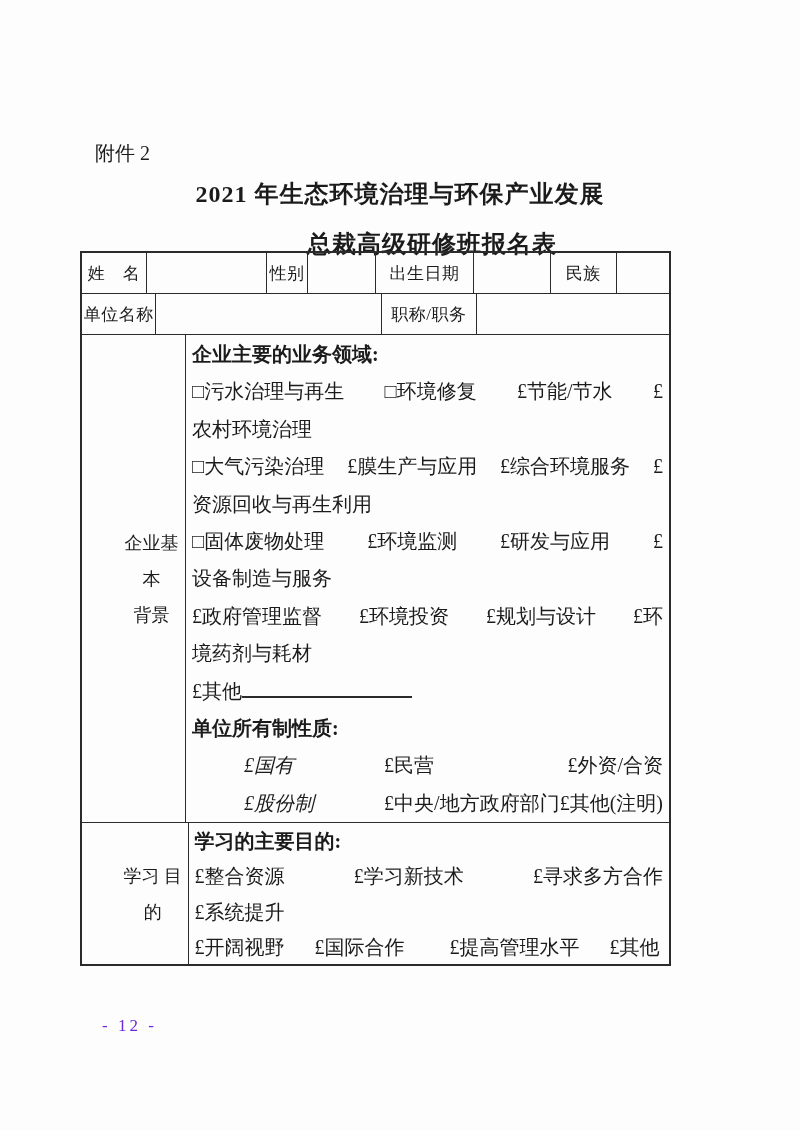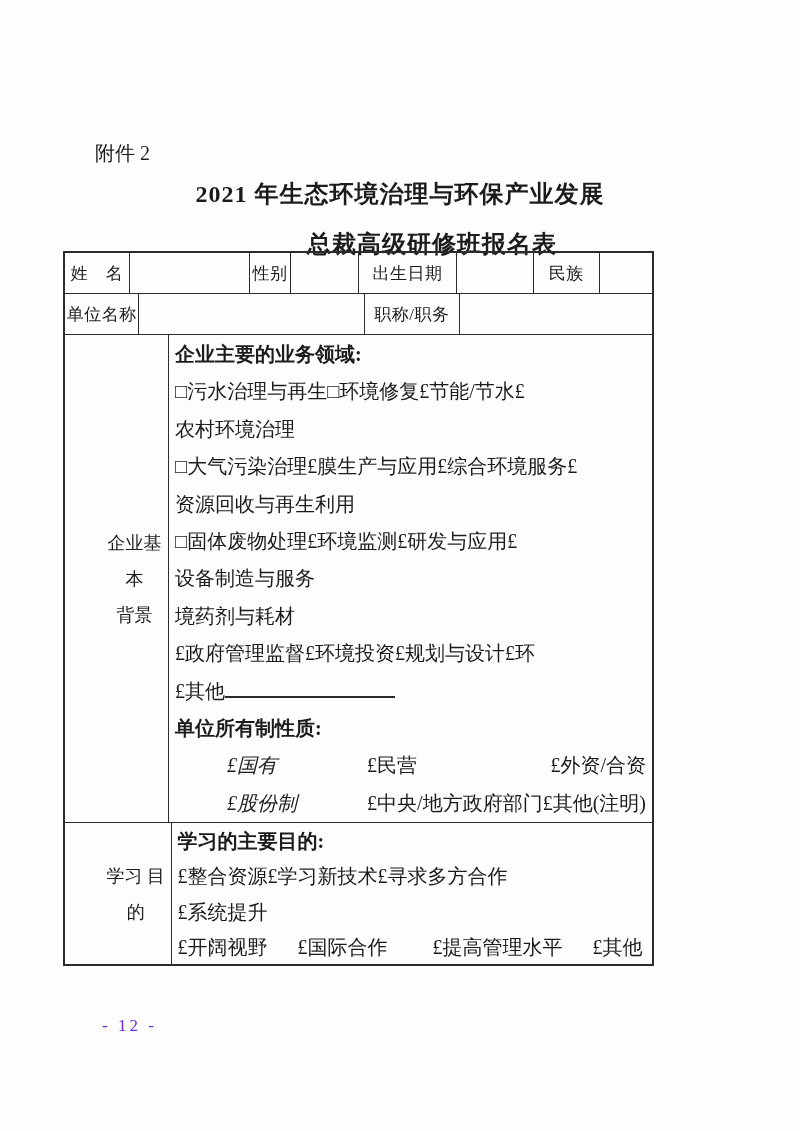--- a/index.html
+++ b/index.html
@@ -17,21 +17,21 @@
   }
   .title{
     position:absolute;left:0;width:800px;
     text-align:center;font-weight:bold;
     font-size:24px;letter-spacing:1px;
   }
   .title1{top:178px;}
   .title2{top:228px;margin-left:32px;}
 
   .form-table{
-    position:absolute;left:63px;top:251px;
+    position:absolute;left:80px;top:251px;
     width:591px;box-sizing:border-box;
     border:2px solid #2b2b2b;
   }
   .tr{display:flex;border-bottom:1px solid #2b2b2b;}
   .tr:last-child{border-bottom:none;}
   .td{
     box-sizing:border-box;
     border-right:1px solid #2b2b2b;
     display:flex;align-items:center;justify-content:center;
   }
@@ -46,21 +46,21 @@
   .content-cell{
     display:block;
     padding:1px 6px 0 6px;
     font-size:20px;
   }
   .line{
     line-height:37.4px;
     white-space:nowrap;
   }
   .sec-header{font-weight:600;}
-  .spread{display:flex;}
+  .spread{display:flex;justify-content:space-between;}
   .own{display:flex;}
   .own .o1{margin-left:52px;width:140px;font-style:italic;}
   .own .o2{flex:1;}
   .own .o3{text-align:right;}
   .gapline{display:flex;}
   .gapline span{display:inline-block;}
   .blank-underline{
     display:inline-block;width:170px;height:14px;
     border-bottom:2px solid #2a2a2a;
     vertical-align:baseline;
@@ -130,27 +130,27 @@
         <div class="line">资源回收与再生利用</div>
 
         <div class="line spread">
           <span>□固体废物处理</span>
           <span>£环境监测</span>
           <span>£研发与应用</span>
           <span>£</span>
         </div>
         <div class="line">设备制造与服务</div>
 
-        <div class="line">境药剂与耗材</div>
         <div class="line spread">
           <span>£政府管理监督</span>
           <span>£环境投资</span>
           <span>£规划与设计</span>
           <span>£环</span>
         </div>
+        <div class="line">境药剂与耗材</div>
 
         <div class="line">
           <span>£其他</span><span class="blank-underline"></span>
         </div>
 
         <div class="line sec-header">单位所有制性质:</div>
 
         <div class="line own">
           <span class="o1">£国有</span>
           <span class="o2">£民营</span>

